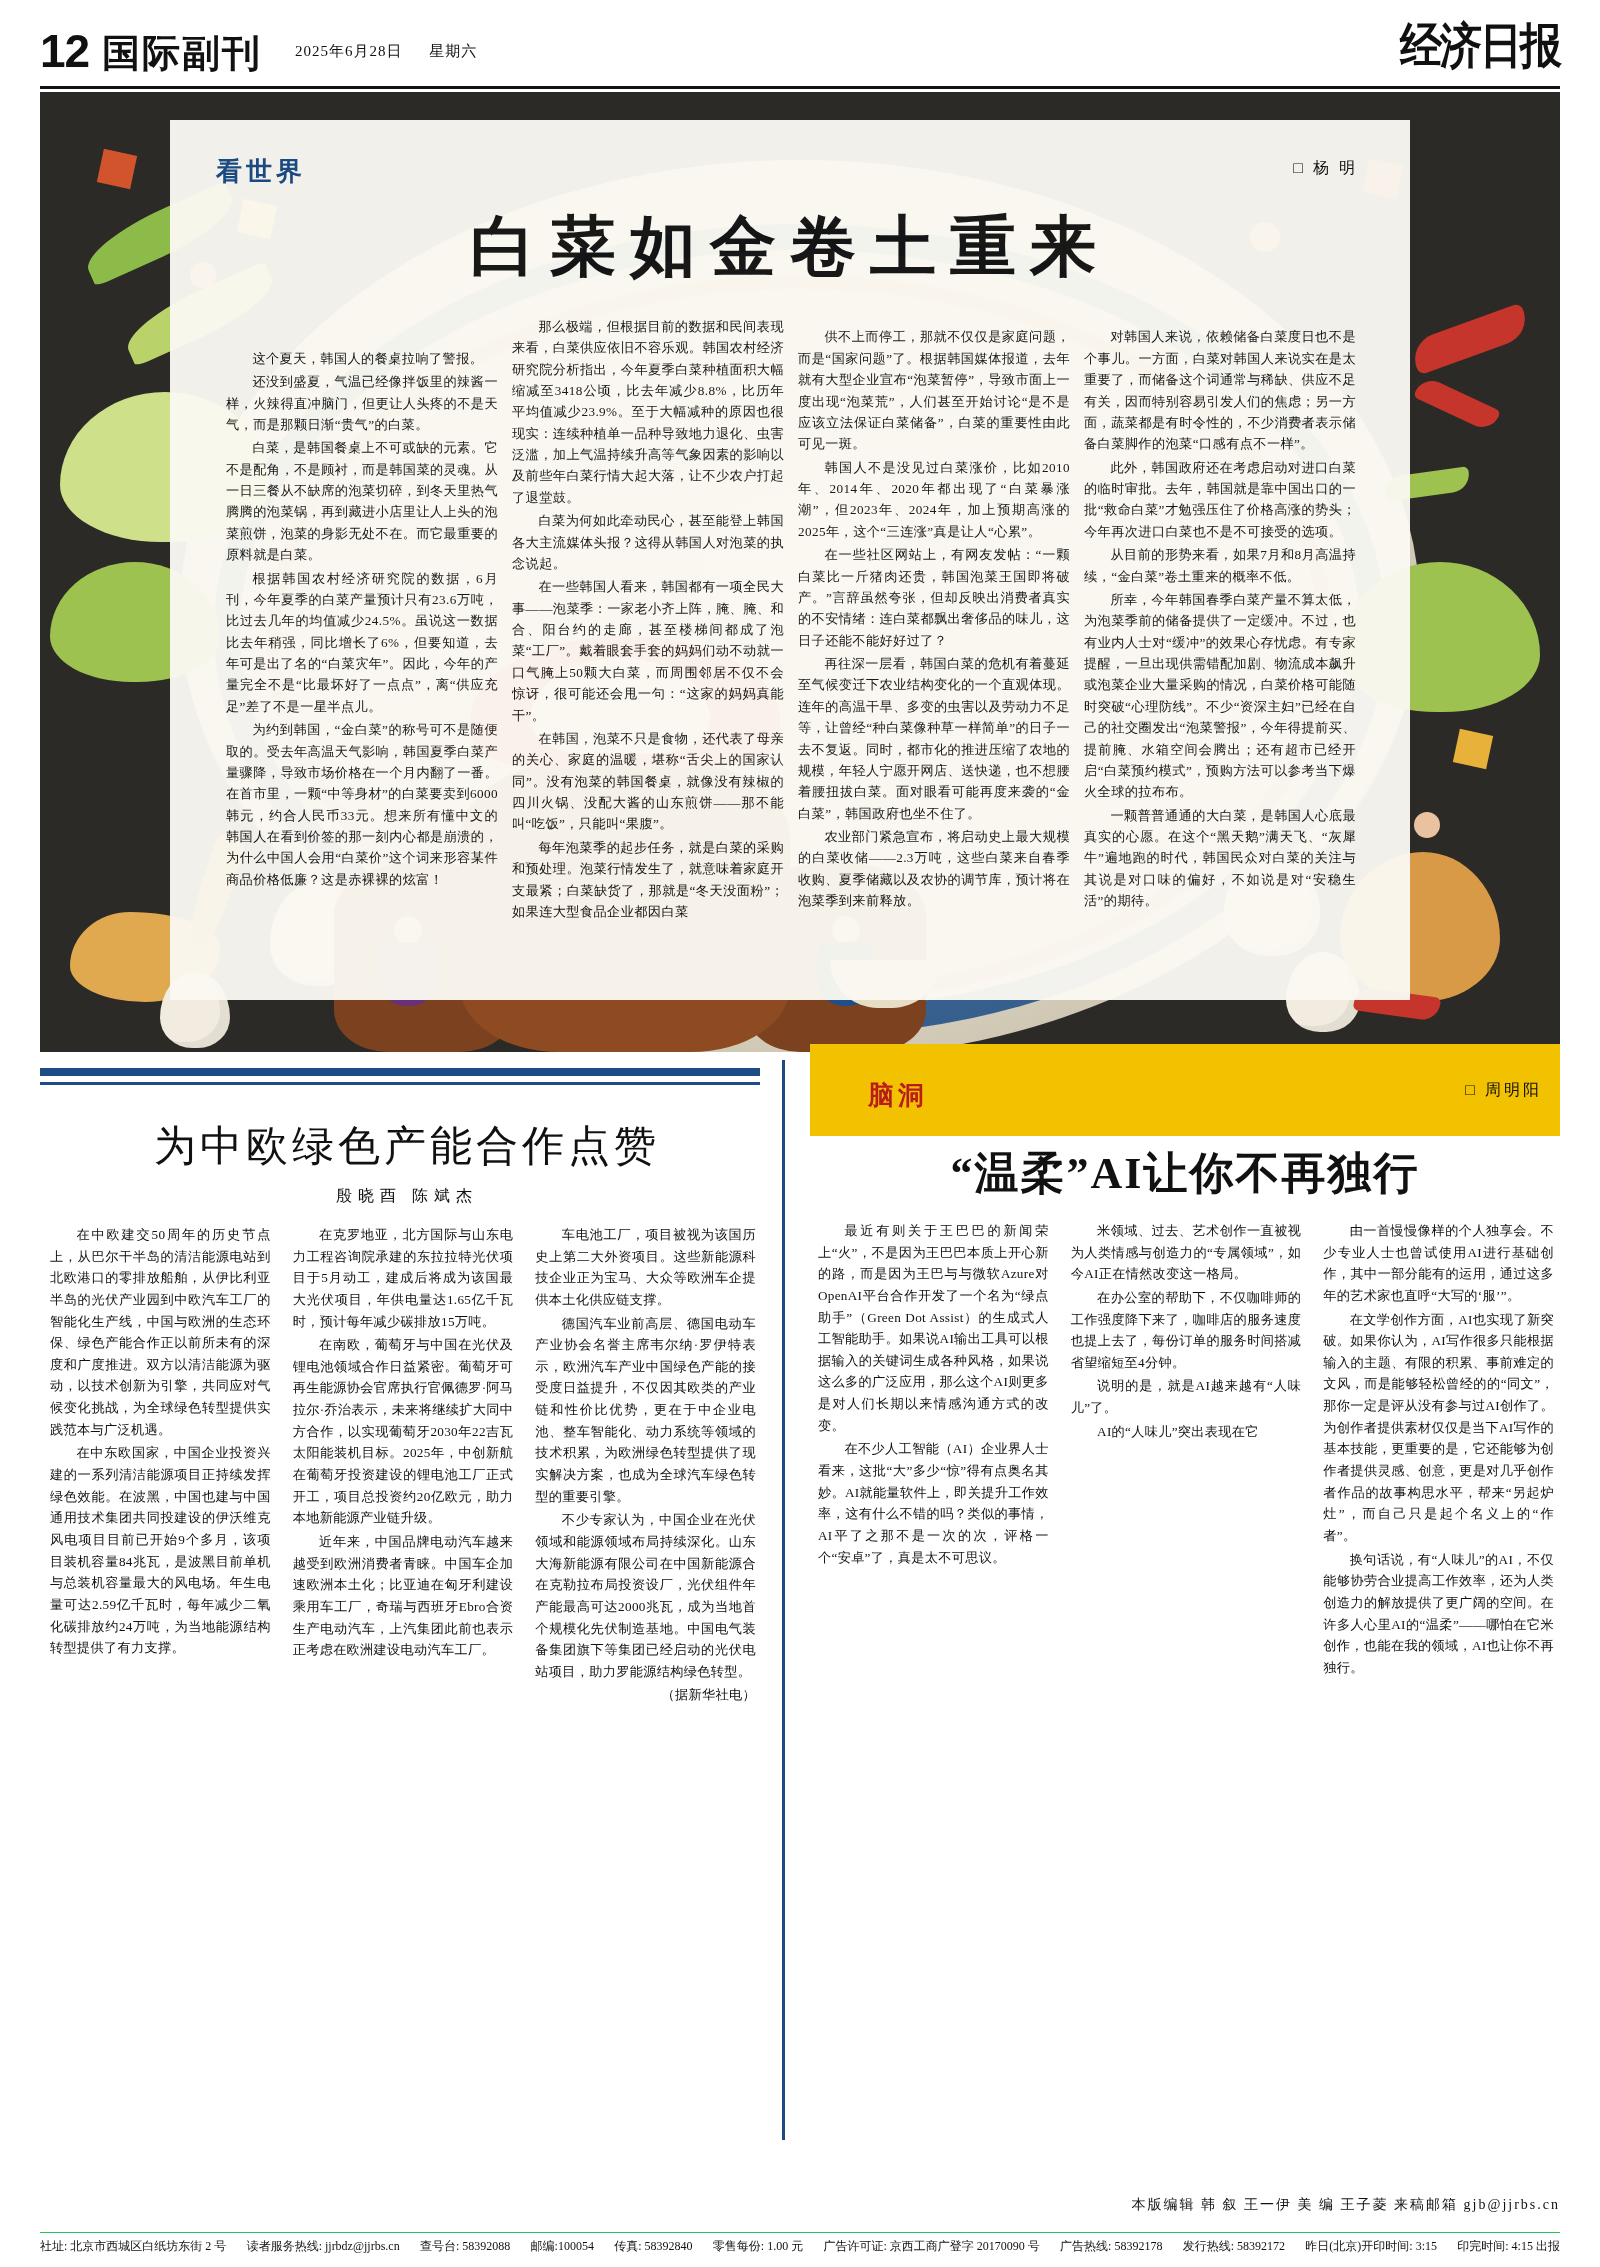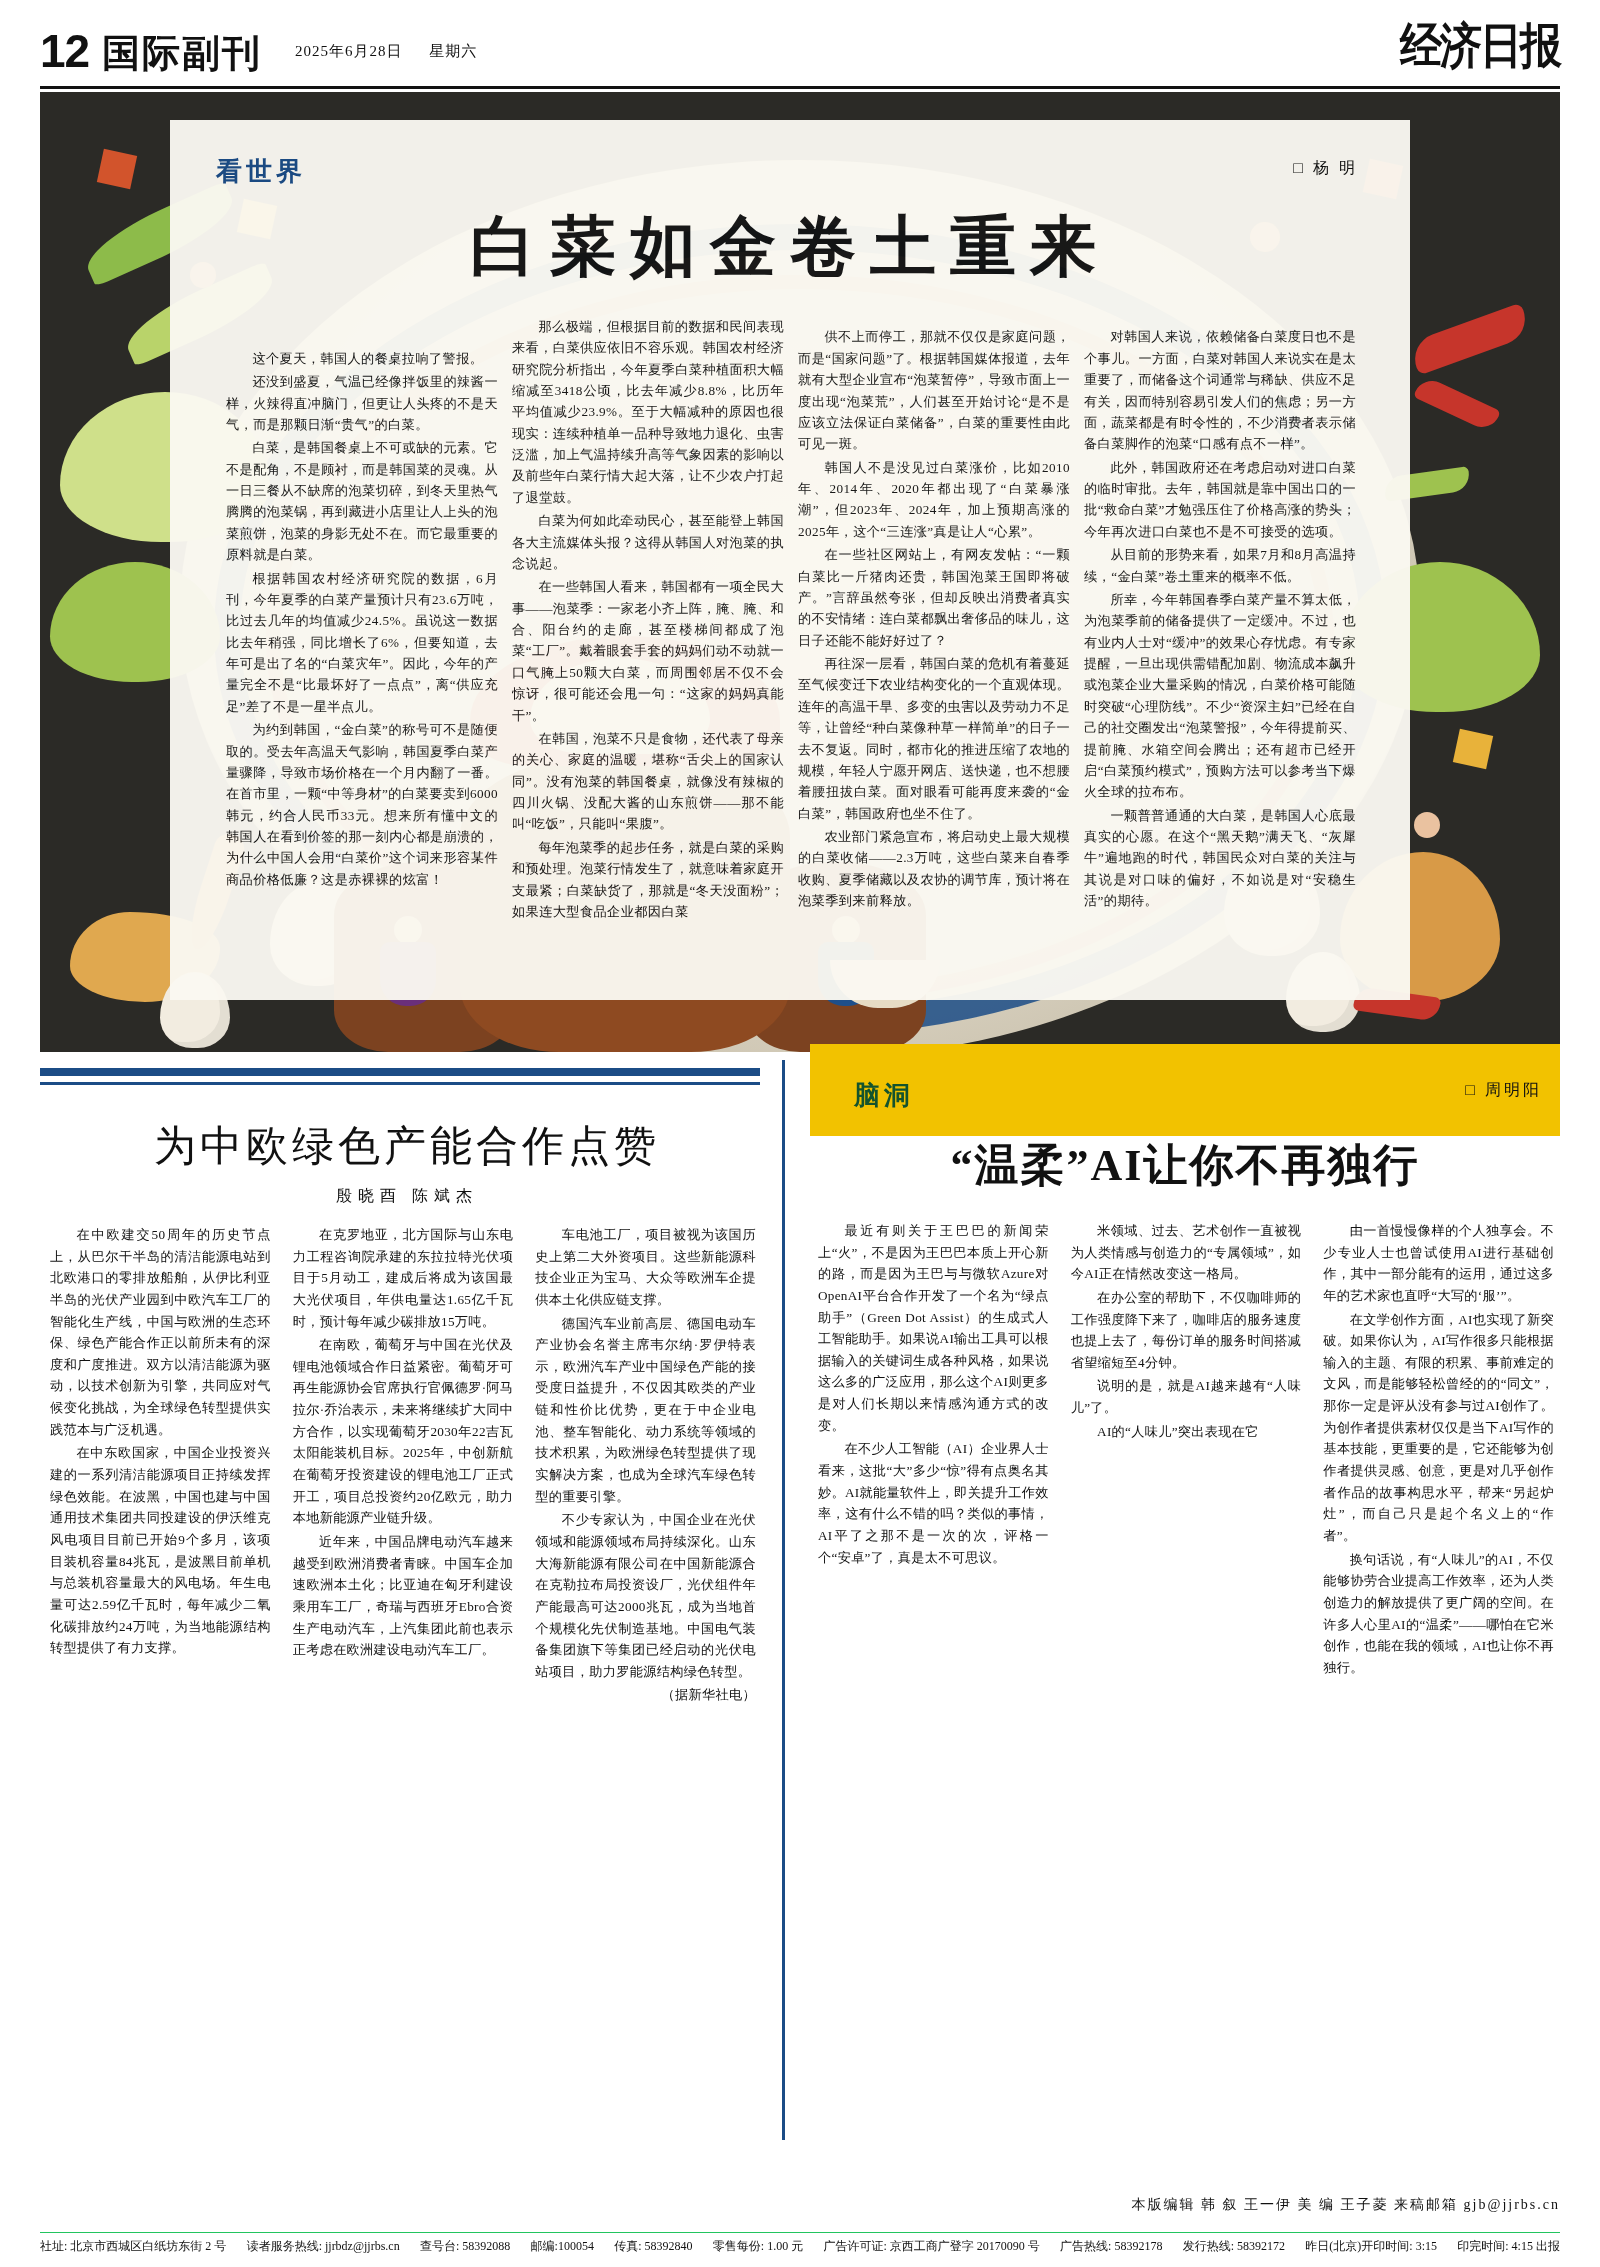--- a/index.html
+++ b/index.html
@@ -74,23 +74,23 @@
   .left-title{position:absolute;left:22px;top:58px;width:690px;text-align:center;font-size:42px;font-weight:normal;letter-spacing:4px;}
   .left-authors{position:absolute;left:22px;top:126px;width:690px;text-align:center;font-size:16px;letter-spacing:6px;}
   .left-cols{position:absolute;left:10px;top:164px;width:706px;height:880px;display:flex;gap:22px;}
   .lcol{flex:1;font-size:13.2px;line-height:1.64;text-align:justify;text-indent:2em;letter-spacing:.3px;overflow:hidden;}
   .lcol p{margin:0 0 2px 0;}
 
   .divider-v{position:absolute;left:742px;top:0;width:3px;height:1080px;background:#1b4c86;}
 
   .right-block{position:absolute;left:770px;top:0;width:750px;height:1120px;}
   .yellow-bar{position:absolute;left:0;top:-16px;width:750px;height:92px;background:#f2c200;}
-  .kicker2{position:absolute;left:44px;top:18px;font-size:26px;font-weight:bold;color:#14532d;letter-spacing:4px;}
+  .kicker2{position:absolute;left:58px;top:18px;font-size:26px;font-weight:bold;color:#b91c1c;letter-spacing:4px;}
   .byline2{position:absolute;right:18px;top:20px;font-size:16px;letter-spacing:3px;}
-  .right-title{position:absolute;left:0;top:76px;width:750px;text-align:center;font-size:44px;font-weight:bold;letter-spacing:2px;}
+  .right-title{position:absolute;left:0;top:84px;width:750px;text-align:center;font-size:44px;font-weight:bold;letter-spacing:2px;}
   .right-cols{position:absolute;left:8px;top:160px;width:736px;height:900px;display:flex;gap:22px;}
   .rcol{flex:1;font-size:13.2px;line-height:1.64;text-align:justify;text-indent:2em;letter-spacing:.3px;overflow:hidden;}
   .rcol p{margin:0 0 2px 0;}
   .editors{position:absolute;left:40px;top:2196px;width:1520px;text-align:right;font-size:14px;letter-spacing:2px;}
   .footline{position:absolute;left:40px;top:2232px;width:1520px;font-size:12px;display:flex;justify-content:space-between;border-top:1px solid #22c55e;padding-top:5px;}
   .footline span{white-space:nowrap;}
 </style>
 </head>
 <body>
 

